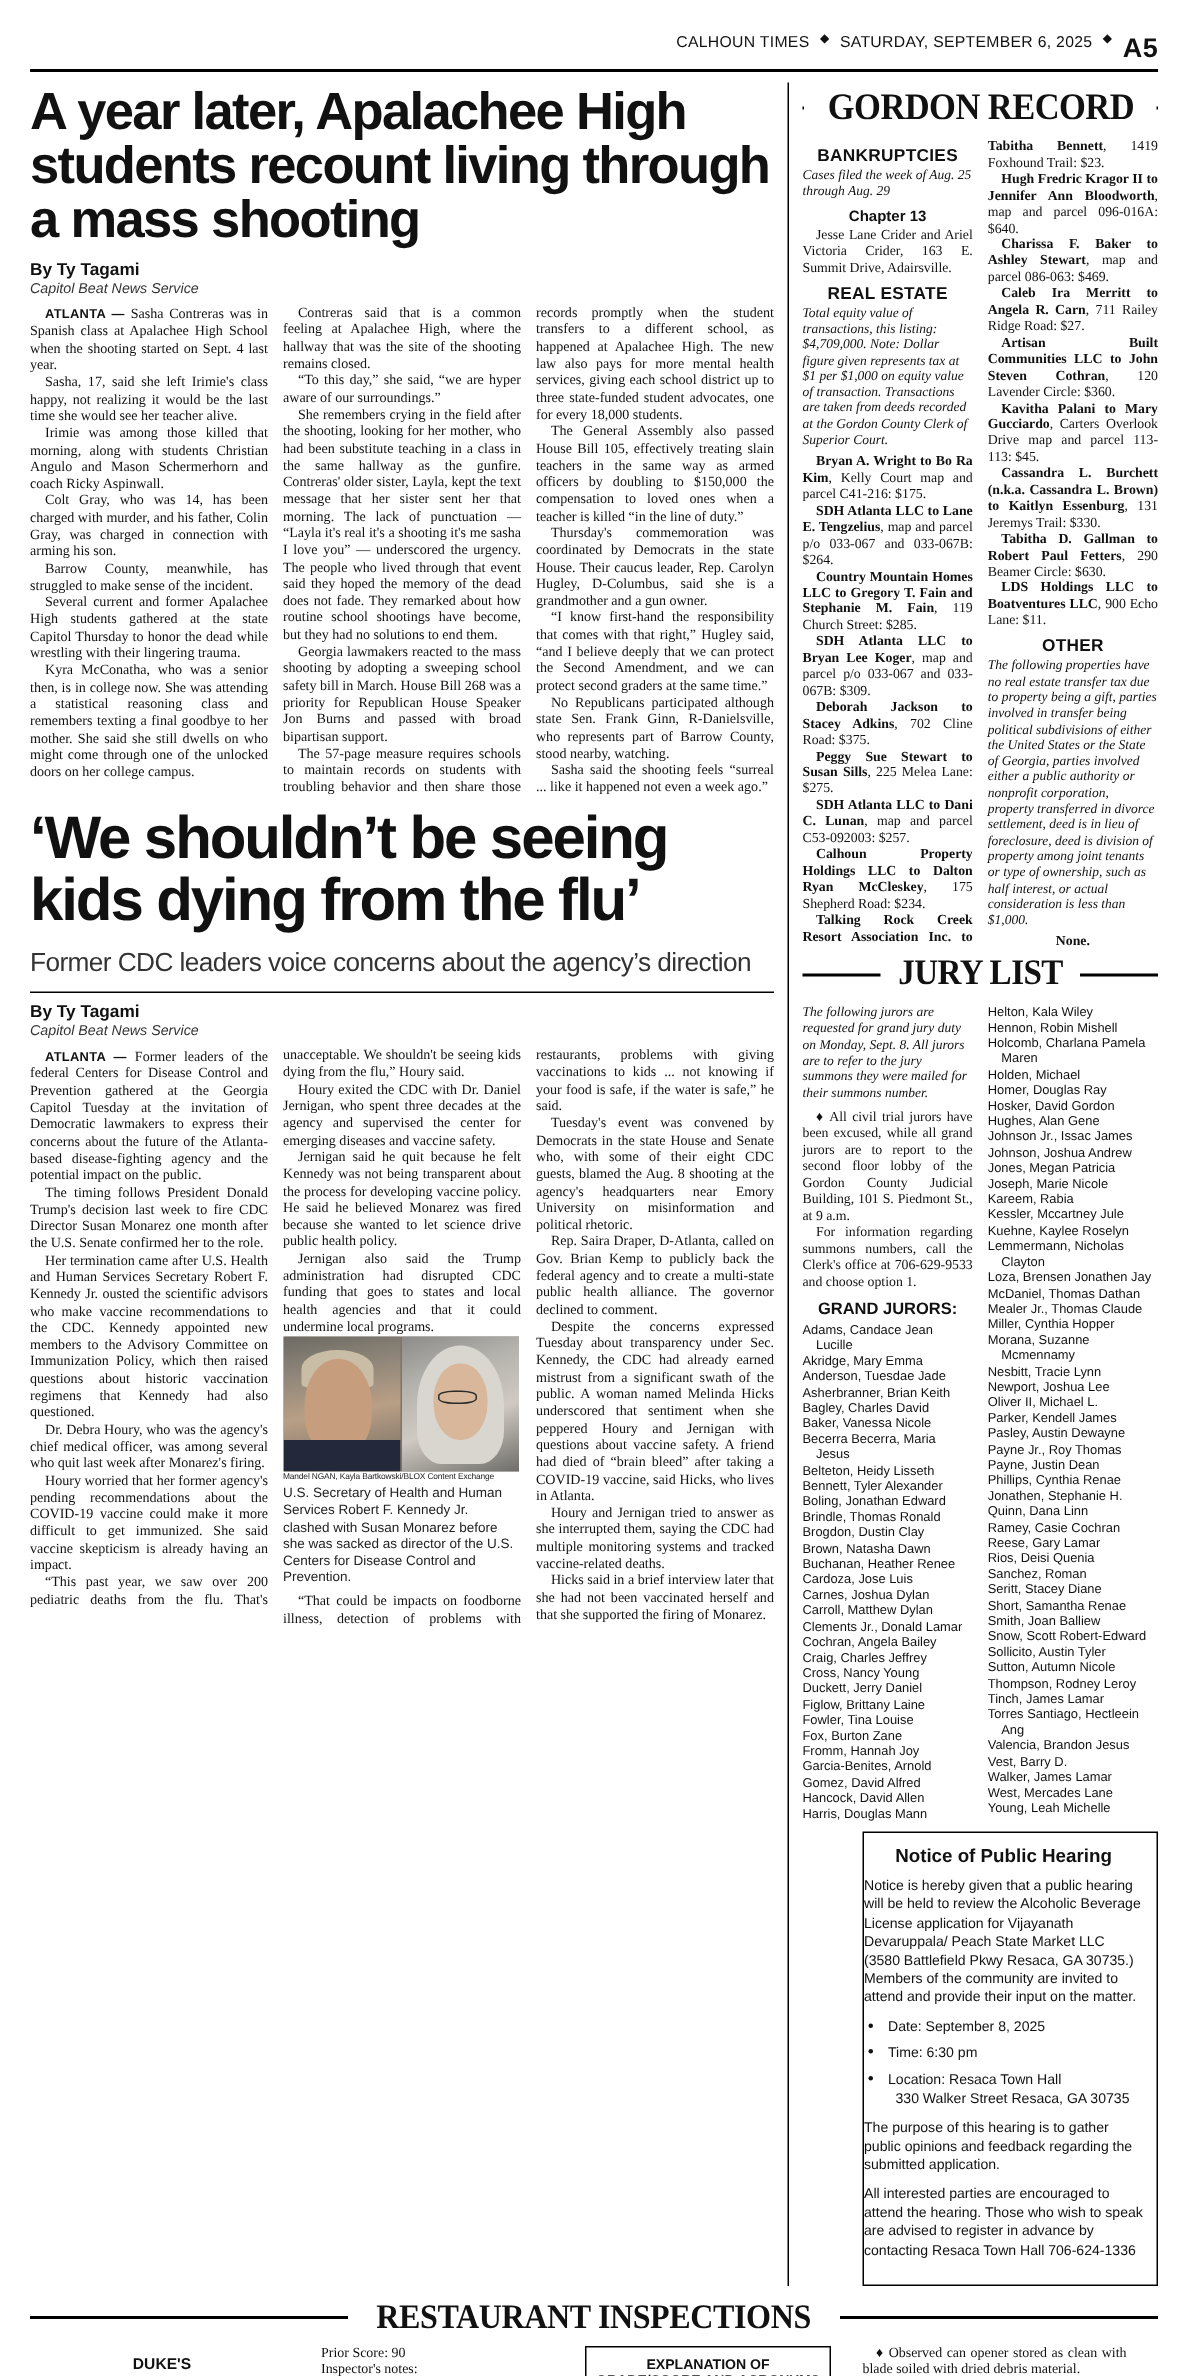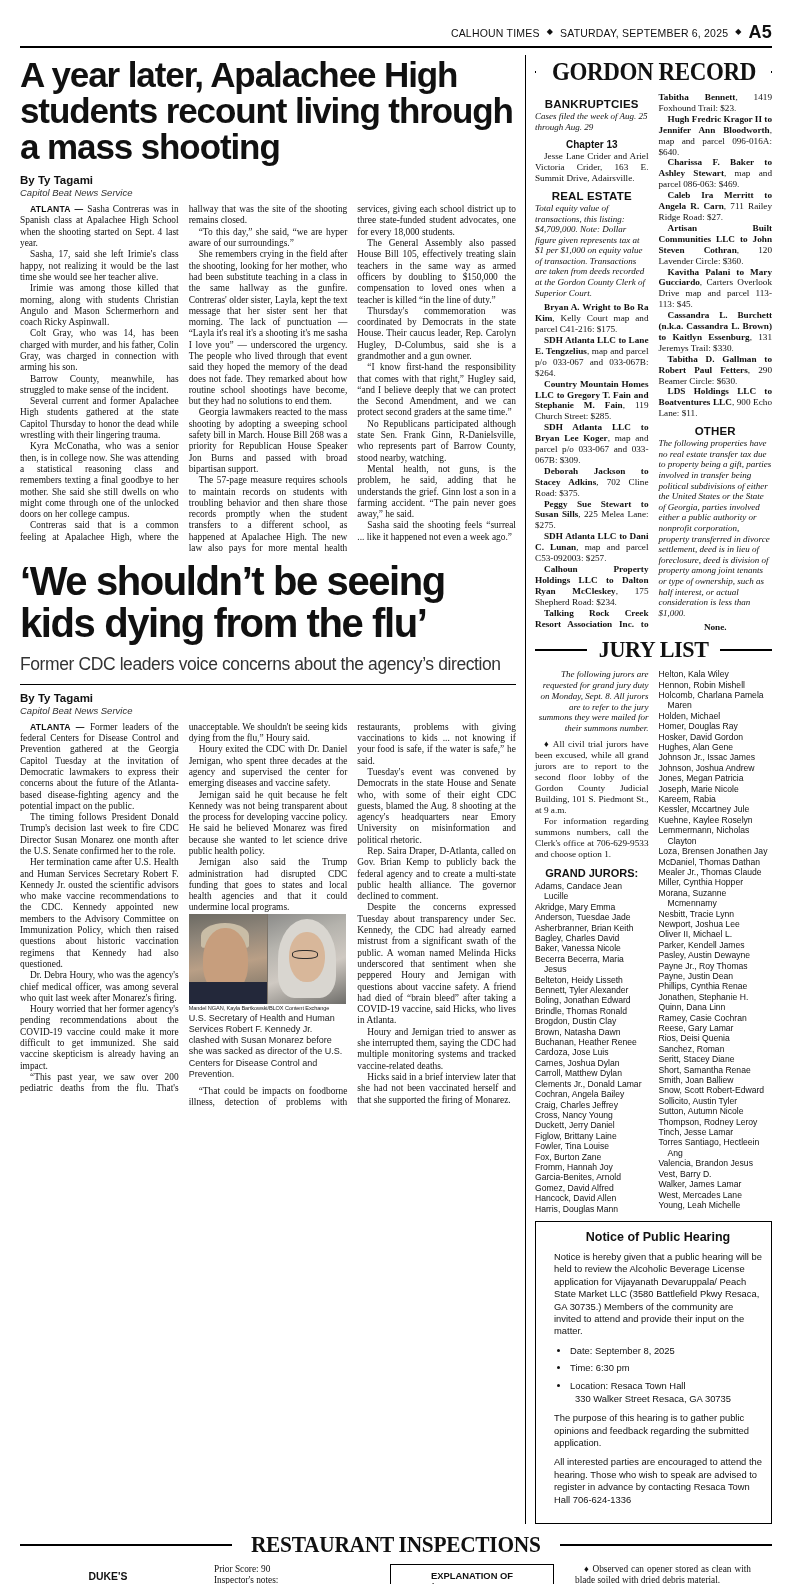--- a/index.html
+++ b/index.html
@@ -7,21 +7,21 @@
   body {
     width: 792px; height: 1584px;
     font-family: "Liberation Serif", serif;
     color:#111;
     position: relative;
     overflow: hidden;
   }
   .page { width:792px; height:1584px; padding: 22px 20px 8px 20px; position:relative; }
 
   
-  .masthead { display:flex; justify-content:flex-end; align-items:center; gap:7px;
+  .masthead { display:flex; justify-content:flex-end; align-items:flex-start; gap:7px;
               font-family:"Liberation Sans", sans-serif; font-size:10.5px; letter-spacing:.2px;
               padding-bottom:3px; }
   .masthead .diamond { font-size:8px; position:relative; top:-1px; }
   .masthead .pageno { font-weight:bold; font-size:18px; }
   .rule-thick { border-top:2px solid #000; margin-bottom:7px; }
 
   
   .zone { display:flex; gap:0; }
   .left-zone { width:505px; padding-right:9px; }
   .vrule { width:1px; background:#000; flex:0 0 1px; margin:0 0px; }
@@ -63,21 +63,21 @@
              text-align:center; letter-spacing:.2px; margin:6px 0 1px 0; }
   .subhead { font-family:"Liberation Sans", sans-serif; font-weight:bold; font-size:10px;
              text-align:center; margin:7px 0 1px 0; }
   .ital-note { font-style:italic; font-size:9px; line-height:10.6px; text-align:left;
                margin:0 0 4px 0; font-family:"Liberation Serif", serif; }
   .rec p { margin:0; font-size:9.2px; line-height:10.9px; text-align:justify; text-indent:9px;
            font-family:"Liberation Serif", serif; hyphens:auto; -webkit-hyphens:auto;}
   .rec p b { font-weight:bold; }
   .rec p.center { text-align:center; text-indent:0; }
 
-  .jury-note { font-style:italic; font-size:9px; line-height:10.8px; text-align:right; margin:0 0 5px 0; }
+  .jury-note { font-style:italic; font-size:9px; line-height:10.8px; text-align:left; margin:0 0 5px 0; }
   .jury-body p { margin:0; font-size:9.2px; line-height:11px; text-align:justify; text-indent:9px; }
   .gj-head { font-family:"Liberation Sans", sans-serif; font-weight:bold; font-size:11px;
              text-align:center; margin:7px 0 2px 0; }
   ul.jurors { list-style:none; margin:0; padding:0; }
   ul.jurors li { font-family:"Liberation Sans", sans-serif; font-size:8.6px; line-height:10.4px;
                  padding-left:9px; text-indent:-9px; }
 
   
   .photo-wrap { width:157px; margin:0 0 3px 0; }
   .photo { width:157px; height:90px; display:flex; gap:1px; background:#7d7469; overflow:hidden; }
@@ -105,22 +105,22 @@
   .rest p { margin:0; font-size:9.3px; line-height:11.1px; text-align:justify; text-indent:9px;
             hyphens:auto; -webkit-hyphens:auto; }
 
   .expl-box { border:1px solid #000; padding:5px 6px 6px 6px; }
   .expl-box .t { font-family:"Liberation Sans", sans-serif; font-weight:bold; font-size:9.4px;
                  text-align:center; line-height:11px; margin:0 0 5px 0; }
   .expl-box p { font-family:"Liberation Sans", sans-serif; font-size:8.6px; line-height:10.6px;
                 margin:0; text-align:left; }
 
   
-  .notice { border:1.5px solid #000; padding:8px 9px 10px 18px; margin-top:7px;
-            font-family:"Liberation Sans", sans-serif; }
+  .notice { border:1.5px solid #000; padding:8px 9px 10px 0; margin-top:7px;
+            font-family:"Liberation Sans", sans-serif;margin-left:40px; }
   .notice h3 { font-size:12.5px; font-weight:bold; text-align:center; margin:0 0 7px 0; }
   .notice p { font-size:9.4px; line-height:12.4px; margin:0 0 7px 0; }
   .notice ul { margin:0 0 7px 0; padding-left:16px; }
   .notice li { font-size:9.4px; line-height:12.6px; margin-bottom:5px; }
   .notice li span.l2 { display:block; padding-left:5px; }
   .col-break { break-inside: avoid; }
 </style>
 </head>
 <body>
 
@@ -151,21 +151,20 @@
           <p>Kyra McConatha, who was a senior then, is in college now. She was attending a statistical reasoning class and remembers texting a final goodbye to her mother. She said she still dwells on who might come through one of the unlocked doors on her college campus.</p>
           <p>Contreras said that is a common feeling at Apalachee High, where the hallway that was the site of the shooting remains closed.</p>
           <p>“To this day,” she said, “we are hyper aware of our surroundings.”</p>
           <p>She remembers crying in the field after the shooting, looking for her mother, who had been substitute teaching in a class in the same hallway as the gunfire. Contreras' older sister, Layla, kept the text message that her sister sent her that morning. The lack of punctuation — “Layla it's real it's a shooting it's me sasha I love you” — underscored the urgency. The people who lived through that event said they hoped the memory of the dead does not fade. They remarked about how routine school shootings have become, but they had no solutions to end them.</p>
           <p>Georgia lawmakers reacted to the mass shooting by adopting a sweeping school safety bill in March. House Bill 268 was a priority for Republican House Speaker Jon Burns and passed with broad bipartisan support.</p>
           <p>The 57-page measure requires schools to maintain records on students with troubling behavior and then share those records promptly when the student transfers to a different school, as happened at Apalachee High. The new law also pays for more mental health services, giving each school district up to three state-funded student advocates, one for every 18,000 students.</p>
           <p>The General Assembly also passed House Bill 105, effectively treating slain teachers in the same way as armed officers by doubling to $150,000 the compensation to loved ones when a teacher is killed “in the line of duty.”</p>
           <p>Thursday's commemoration was coordinated by Democrats in the state House. Their caucus leader, Rep. Carolyn Hugley, D-Columbus, said she is a grandmother and a gun owner.</p>
           <p>“I know first-hand the responsibility that comes with that right,” Hugley said, “and I believe deeply that we can protect the Second Amendment, and we can protect second graders at the same time.”</p>
           <p>No Republicans participated although state Sen. Frank Ginn, R-Danielsville, who represents part of Barrow County, stood nearby, watching.</p>
-          <p>Mental health, not guns, is the problem, he said, adding that he understands the grief. Ginn lost a son in a farming accident. “The pain never goes away,” he said.</p>
           <p>Sasha said the shooting feels “surreal ... like it happened not even a week ago.”</p>
         </div>
 
       <h1 class="hed hed2">‘We shouldn’t be seeing kids dying from the flu’</h1>
       <div class="deck">Former CDC leaders voice concerns about the agency’s direction</div>
       <div class="hr-thin"></div>
       <div class="byline">By Ty Tagami</div>
       <div class="byline-org">Capitol Beat News Service</div>
 
       <div class="body cols3" id="story2-body">
@@ -321,21 +320,21 @@
             <li>Reese, Gary Lamar</li>
             <li>Rios, Deisi Quenia</li>
             <li>Sanchez, Roman</li>
             <li>Seritt, Stacey Diane</li>
             <li>Short, Samantha Renae</li>
             <li>Smith, Joan Balliew</li>
             <li>Snow, Scott Robert-Edward</li>
             <li>Sollicito, Austin Tyler</li>
             <li>Sutton, Autumn Nicole</li>
             <li>Thompson, Rodney Leroy</li>
-            <li>Tinch, Jesse Lamar</li>
+            <li>Tinch, James Lamar</li>
             <li>Torres Santiago, Hectleein Ang</li>
             <li>Valencia, Brandon Jesus</li>
             <li>Vest, Barry D.</li>
             <li>Walker, James Lamar</li>
             <li>West, Mercades Lane</li>
             <li>Young, Leah Michelle</li>
           </ul>
         </div>
 
       <div class="notice">

